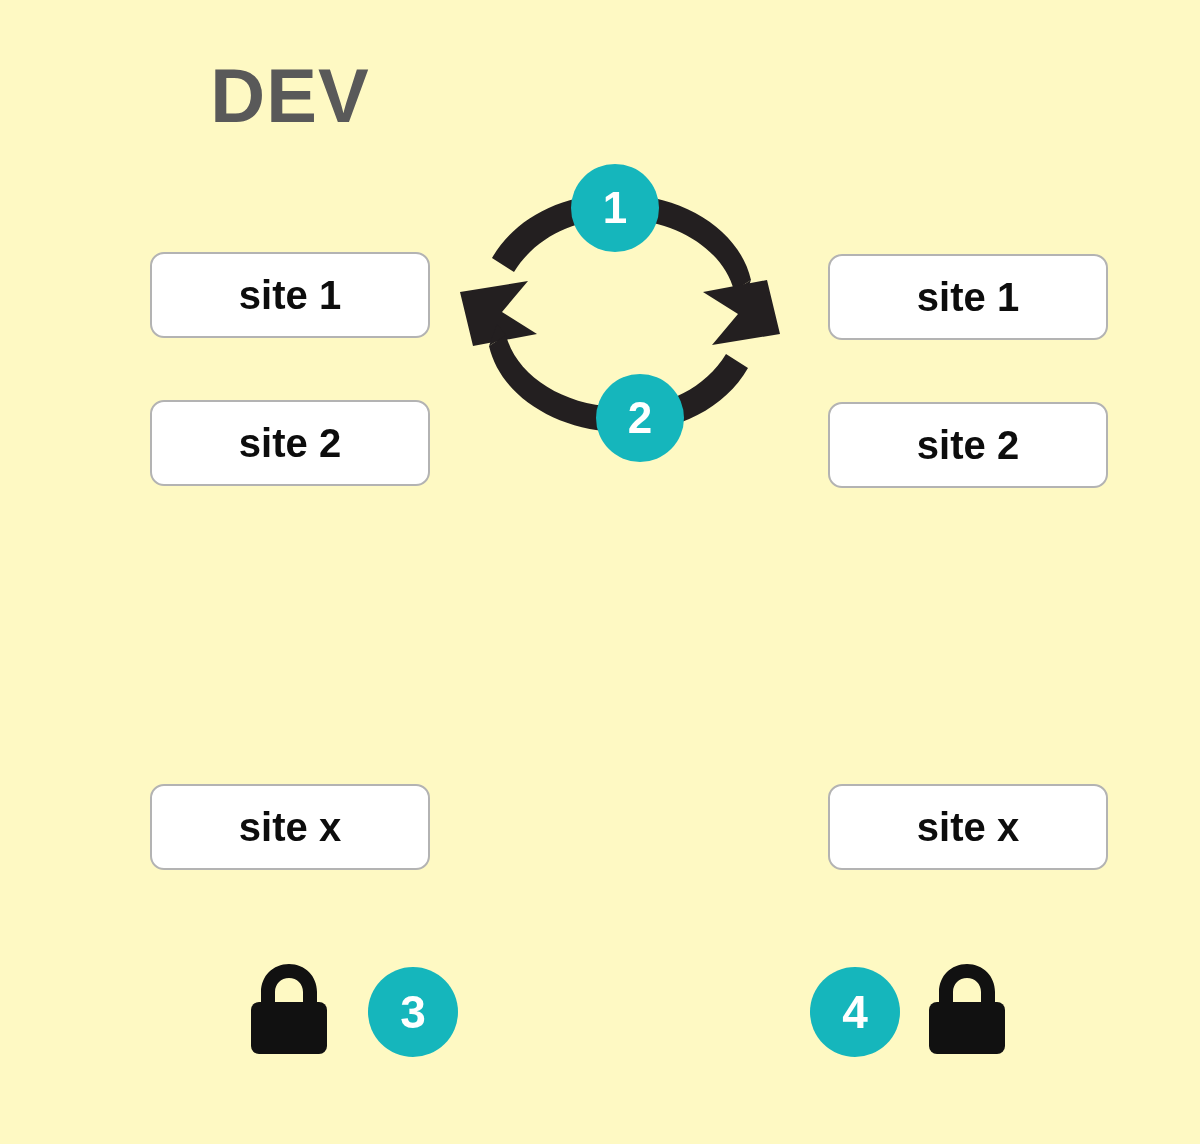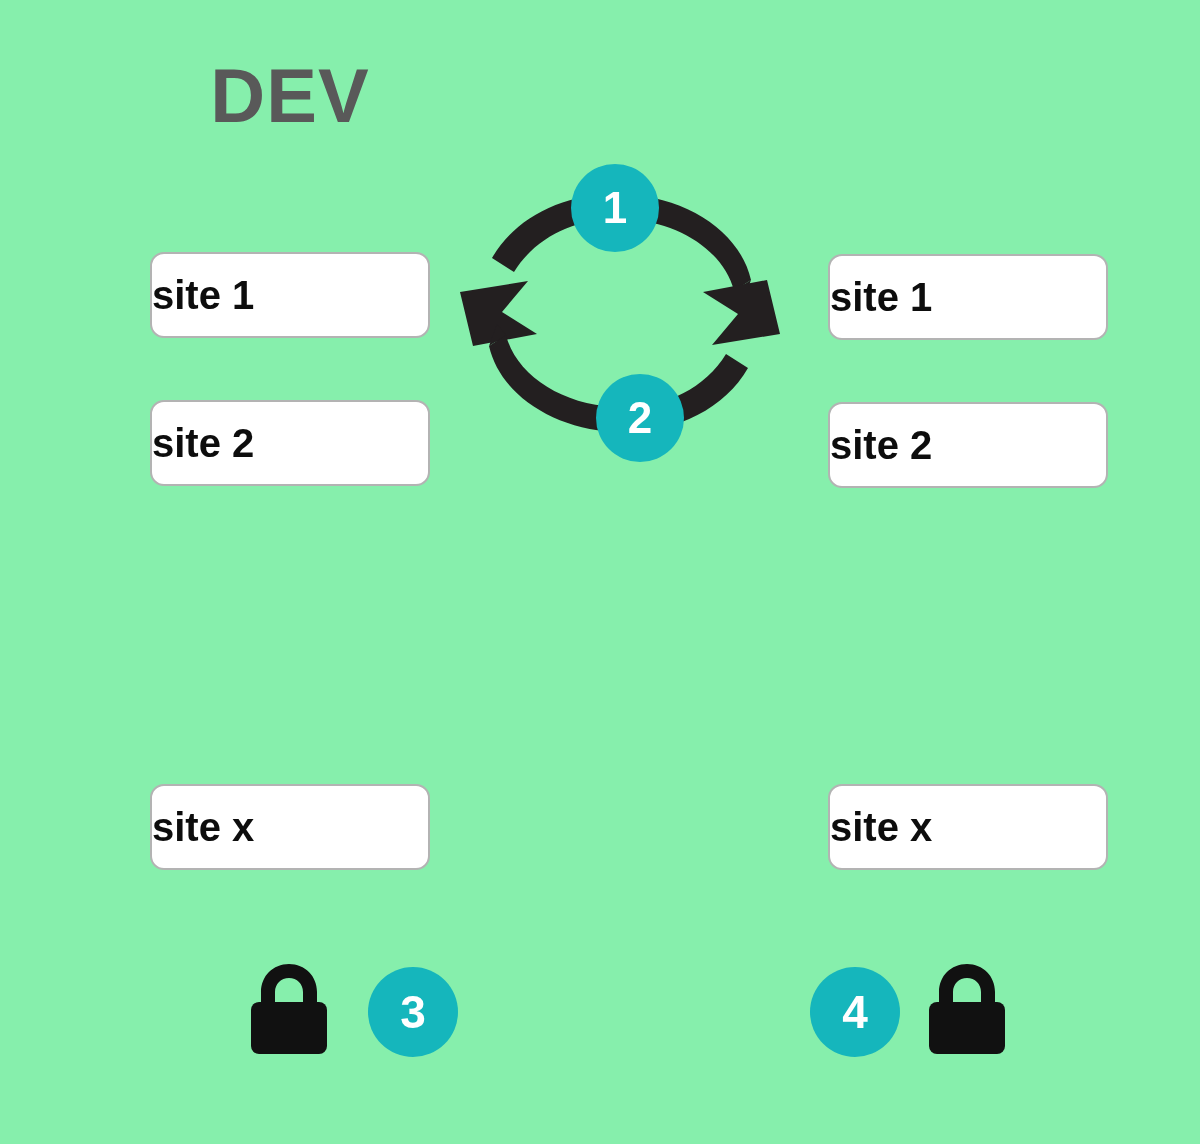--- a/index.html
+++ b/index.html
@@ -7,21 +7,21 @@
     padding: 0;
     background: #ffffff;
   }
   body {
     font-family: "Liberation Sans", sans-serif;
   }
   #canvas {
     position: relative;
     width: 1200px;
     height: 1144px;
-    background: #86efac;
+    background: #fef9c3;
     overflow: hidden;
   }
 
   
   .col-title {
     position: absolute;
     font-family: "Liberation Sans", sans-serif;
     font-weight: bold;
     font-size: 76px;
     letter-spacing: 1px;
@@ -36,21 +36,21 @@
   .site-box {
     position: absolute;
     width: 280px;
     height: 86px;
     box-sizing: border-box;
     border: 2px solid #b3b3b3;
     border-radius: 14px;
     background: #ffffff;
     display: flex;
     align-items: center;
-    justify-content: flex-start;
+    justify-content: center;
   }
   .site-box .site-label {
     font-family: "Liberation Sans", sans-serif;
     font-weight: bold;
     font-size: 40px;
     color: #0d0d0d;
     line-height: 1;
   }
 
   

